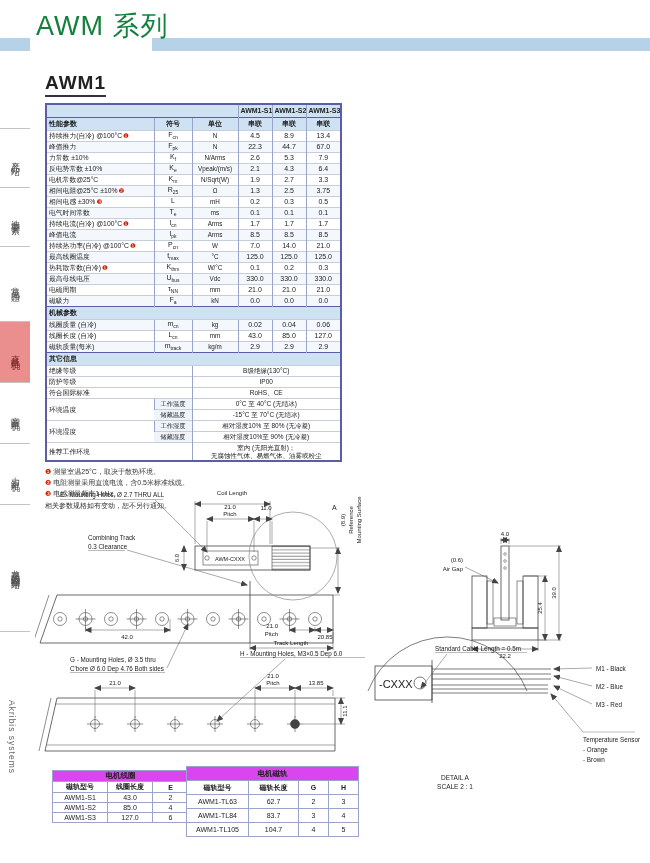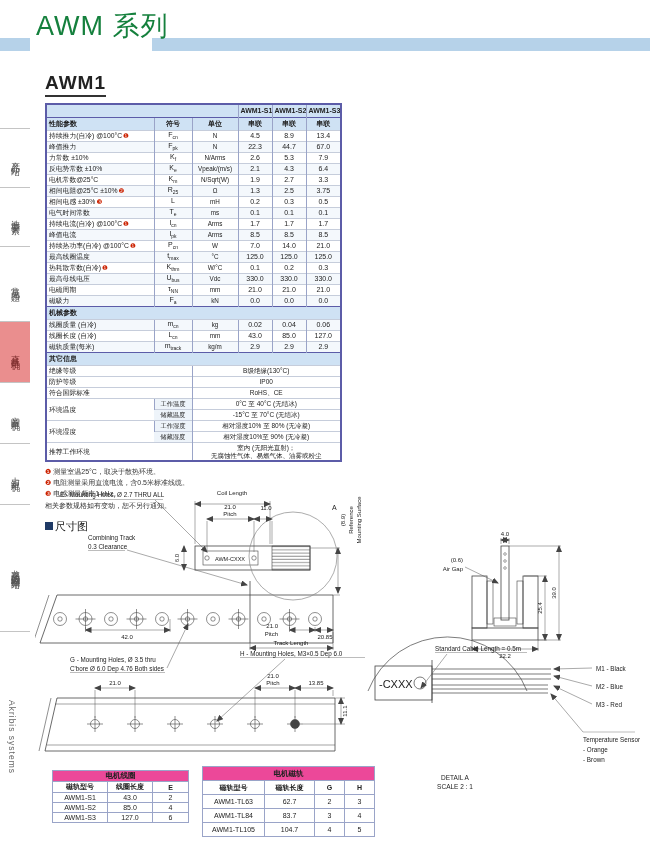--- a/index.html
+++ b/index.html
@@ -46,21 +46,21 @@
   #dim-header{margin-top:8px;font-size:11px;color:#111;}
   #dim-header .sq{display:inline-block;width:8px;height:8px;background:#1f3a66;margin-right:2px;}
   
   #diagram{position:absolute;left:35px;top:488px;}
   svg text{font-family:"Liberation Sans","DejaVu Sans",sans-serif;font-size:6px;fill:#222;}
   svg .lab{font-size:6.3px;}
   
   .btab{position:absolute;border-collapse:collapse;background:#fff;font-size:7px;
         border:1.5px solid #5c5ca8;table-layout:fixed;}
   .btab td{border:1px solid #9aa4c8;text-align:center;padding:0 1px;overflow:hidden;white-space:nowrap;}
-  .btab tr.title td{background:#ec4899;font-weight:bold;font-size:7.5px;height:14px;}
+  .btab tr.title td{background:#d946ef;font-weight:bold;font-size:7.5px;height:14px;}
   .btab tr.chd td{font-weight:bold;height:12px;}
   #coil-table{left:17px;top:768px;width:136px;}  
   #track-table{left:167px;top:766px;width:172px;}
   #coil-table td{height:9px;}
   #track-table td{height:13px;}
 </style>
 </head>
 <body>
 
 <div class="hdr-bar" id="hdr-bar-left"></div>
@@ -303,23 +303,20 @@
     </tbody>
   </table>
 
   <div id="notes">
     <div><span class="nb">❶</span><span>测量室温25°C，取决于散热环境。</span></div>
       <div><span class="nb">❷</span><span>电阻测量采用直流电流，含0.5米标准线缆。</span></div>
       <div><span class="nb">❸</span><span>电感测量频率1 kHz。</span></div>
     <div>相关参数规格如有变动，恕不另行通知。</div>
   </div>
 
-  <div id="dim-header">
-    <span class="sq"></span><span>尺寸图</span>
-  </div>
 </div>
 
 <svg id="diagram" width="615" height="322" viewBox="0 0 615 322">
   <defs>
     <marker id="ar" markerWidth="7" markerHeight="6" refX="6" refY="3" orient="auto-start-reverse" markerUnits="userSpaceOnUse">
       <path d="M0,0 L7,3 L0,6 z" fill="#444"></path>
     </marker>
     <pattern id="hz" width="4" height="3.2" patternUnits="userSpaceOnUse">
       <line x1="0" y1="1" x2="4" y2="1" stroke="#555" stroke-width="0.7"></line>
     </pattern>
@@ -609,21 +606,21 @@
         <td>4</td>
       </tr>
       <tr>
         <td>AWM1-S3</td>
         <td>127.0</td>
         <td>6</td>
       </tr>
   </tbody>
 </table>
 
-<table class="btab" id="track-table" style="left:202px;top:766px">
+<table class="btab" id="track-table" style="left:186px;top:766px">
   <colgroup>
       <col style="width:62px">
       <col style="width:50px">
       <col style="width:30px">
       <col style="width:30px">
     </colgroup>
   <tbody>
     <tr class="title">
         <td colspan="4">电机磁轨</td>
       </tr>

